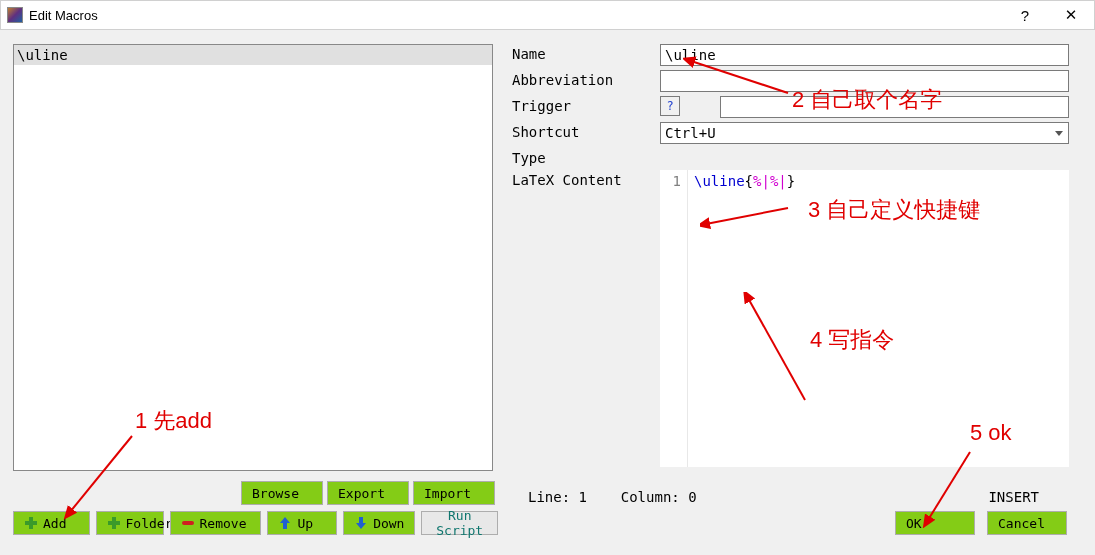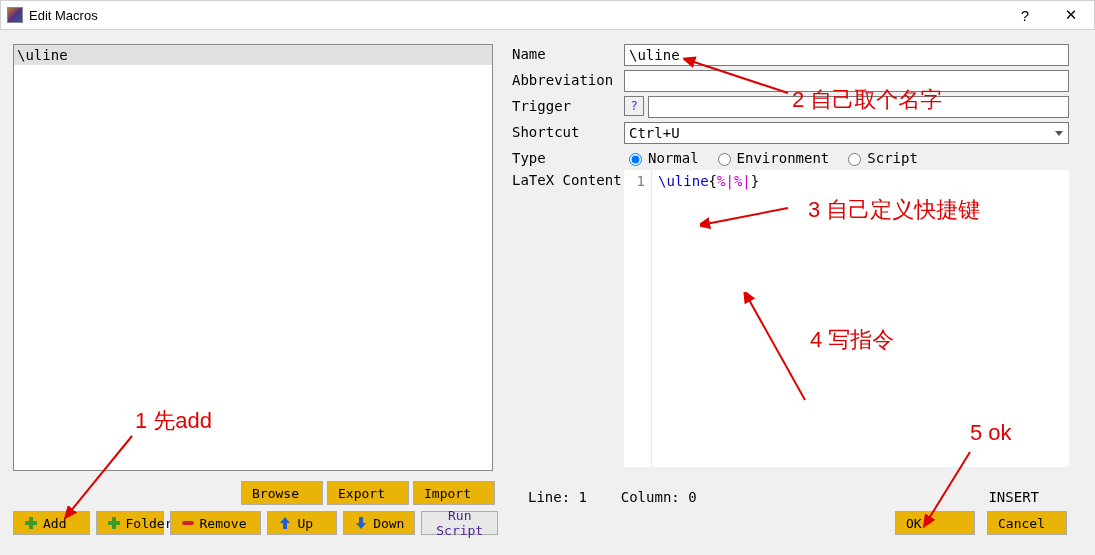--- a/index.html
+++ b/index.html
@@ -62,41 +62,42 @@
   padding-right: 3px;
 }
 .botbuttons {
   display: flex;
   gap: 6px;
   margin-top: 6px;
 }
 button.wbtn {
   height: 24px;
   padding: 0 10px;
-  background: #eab308;
+  background: #84cc16;
   border: 1px solid #adadad;
   font-family: Consolas, monospace;
   font-size: 13px;
   display: inline-flex;
   align-items: center;
   gap: 5px;
 }
-button.wbtn.disabled { color: #4c1d95; background: #e8e8e8; }
+button.wbtn.disabled { color: #0f766e; background: #e8e8e8; }
 .ic { width: 14px; height: 14px; display: inline-block; }
 .ic-add svg, .ic-folder svg, .ic-remove svg, .ic-up svg, .ic-down svg { width:14px; height:14px; display:block; }
 .right {
   margin-left: 14px;
   flex: 1;
   display: flex;
   flex-direction: column;
 }
 .form-row {
   display: flex;
   align-items: flex-start;
   margin-bottom: 4px;
+  gap: 36px;
 }
 .form-row label {
   width: 112px;
   font-family: Consolas, monospace;
   font-size: 14px;
   padding-top: 2px;
   flex-shrink: 0;
 }
 .txt, .txt-multi, .sel {
   flex: 1;
@@ -246,34 +247,20 @@
       <input class="txt" value="" style="">
     </div>
     <div class="form-row">
       <label>Shortcut</label>
       <div class="sel-wrap">
         <input class="sel" value="Ctrl+U" style="">
       </div>
     </div>
     <div class="form-row">
       <label>Type</label>
-      <div class="radios">
-        <label>
-            <input type="radio" name="t" checked="" style=""> 
-            <span>Normal</span>
-          </label>
-        <label>
-            <input type="radio" name="t" style=""> 
-            <span>Environment</span>
-          </label>
-        <label>
-            <input type="radio" name="t" style=""> 
-            <span>Script</span>
-          </label>
-      </div>
     </div>
     <div class="form-row" style="flex:1; align-items:stretch;">
       <label>LaTeX Content</label>
       <div class="code-area" style="margin-left:0;">
         <div class="gutter">1</div>
         <div class="code-text">
           <span class="tok-cmd">\uline</span><span>{</span><span class="tok-pct">%|</span><span class="tok-pct">%|</span><span>}</span>
         </div>
       </div>
     </div>

